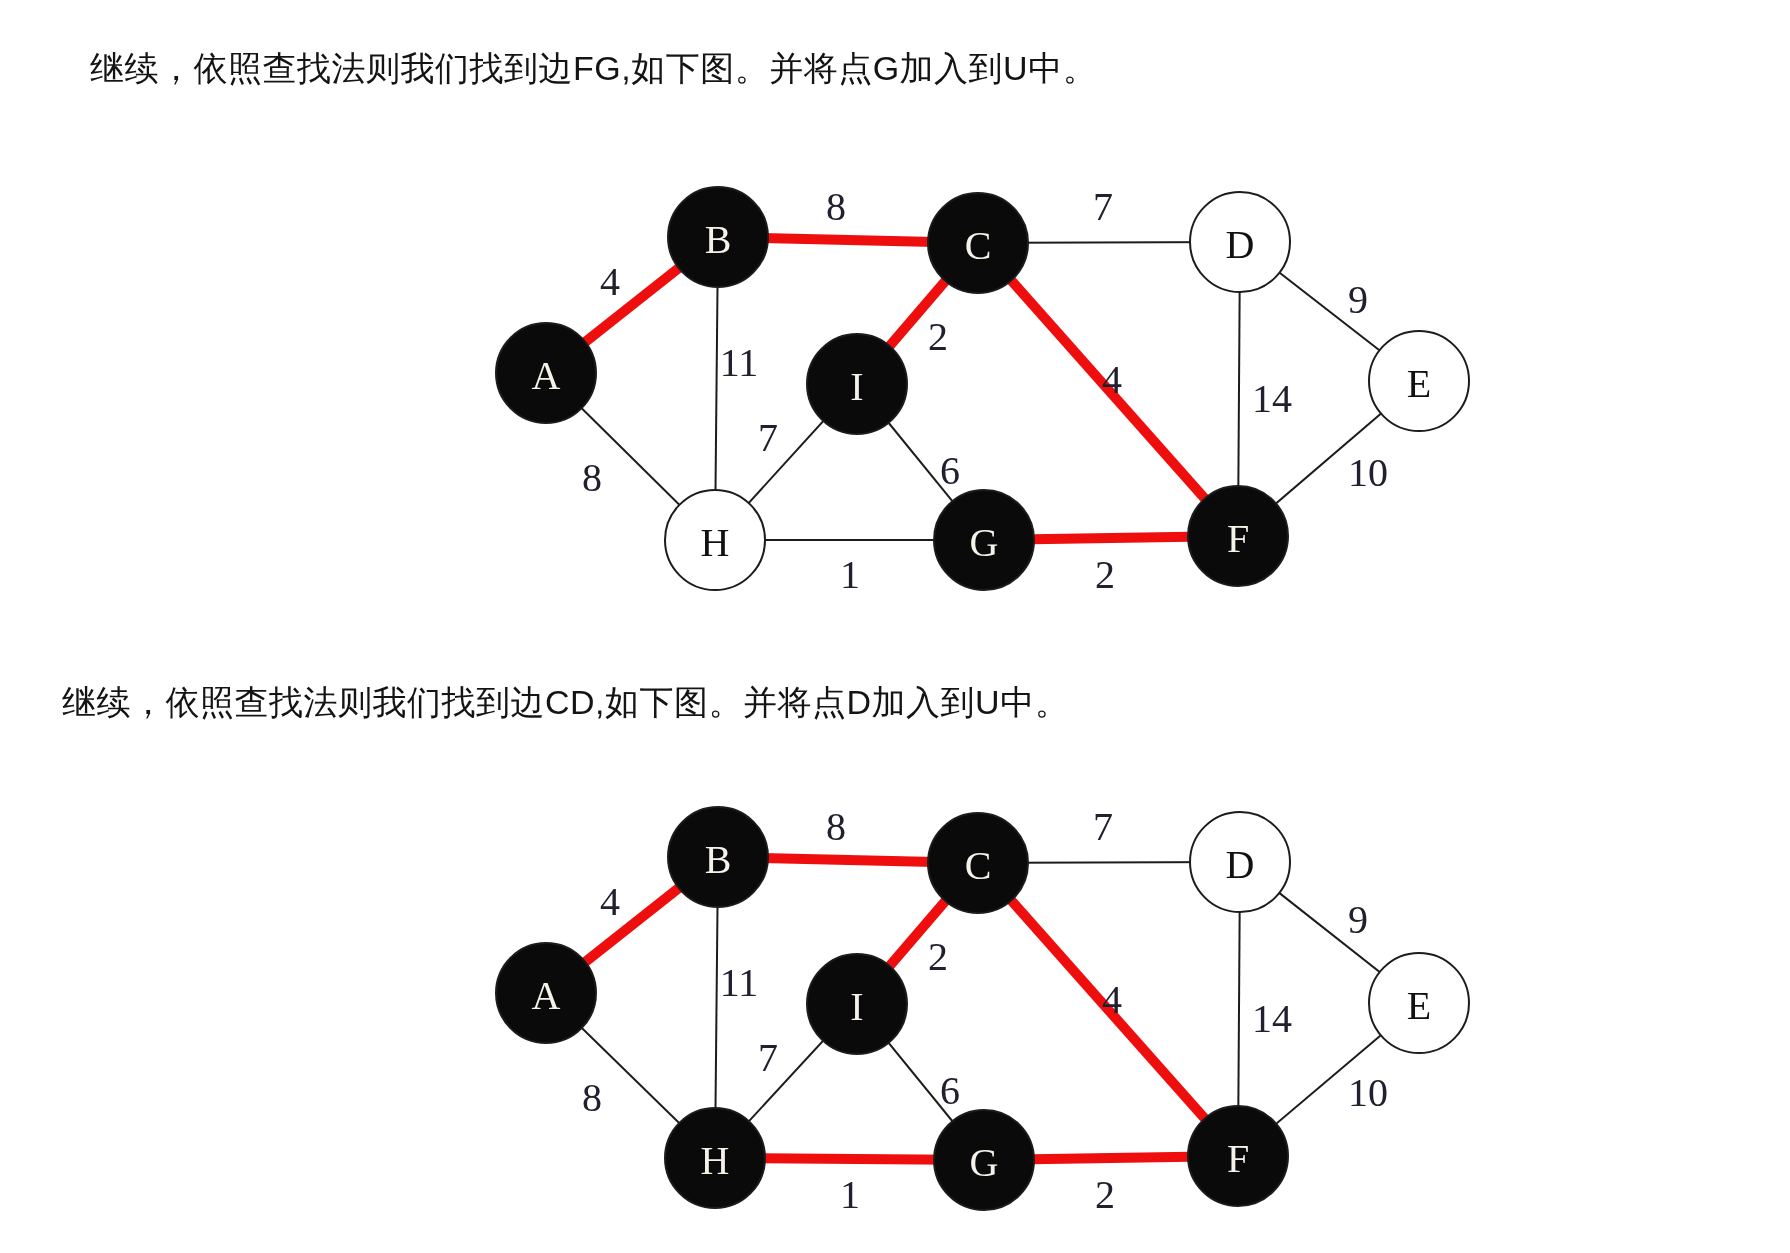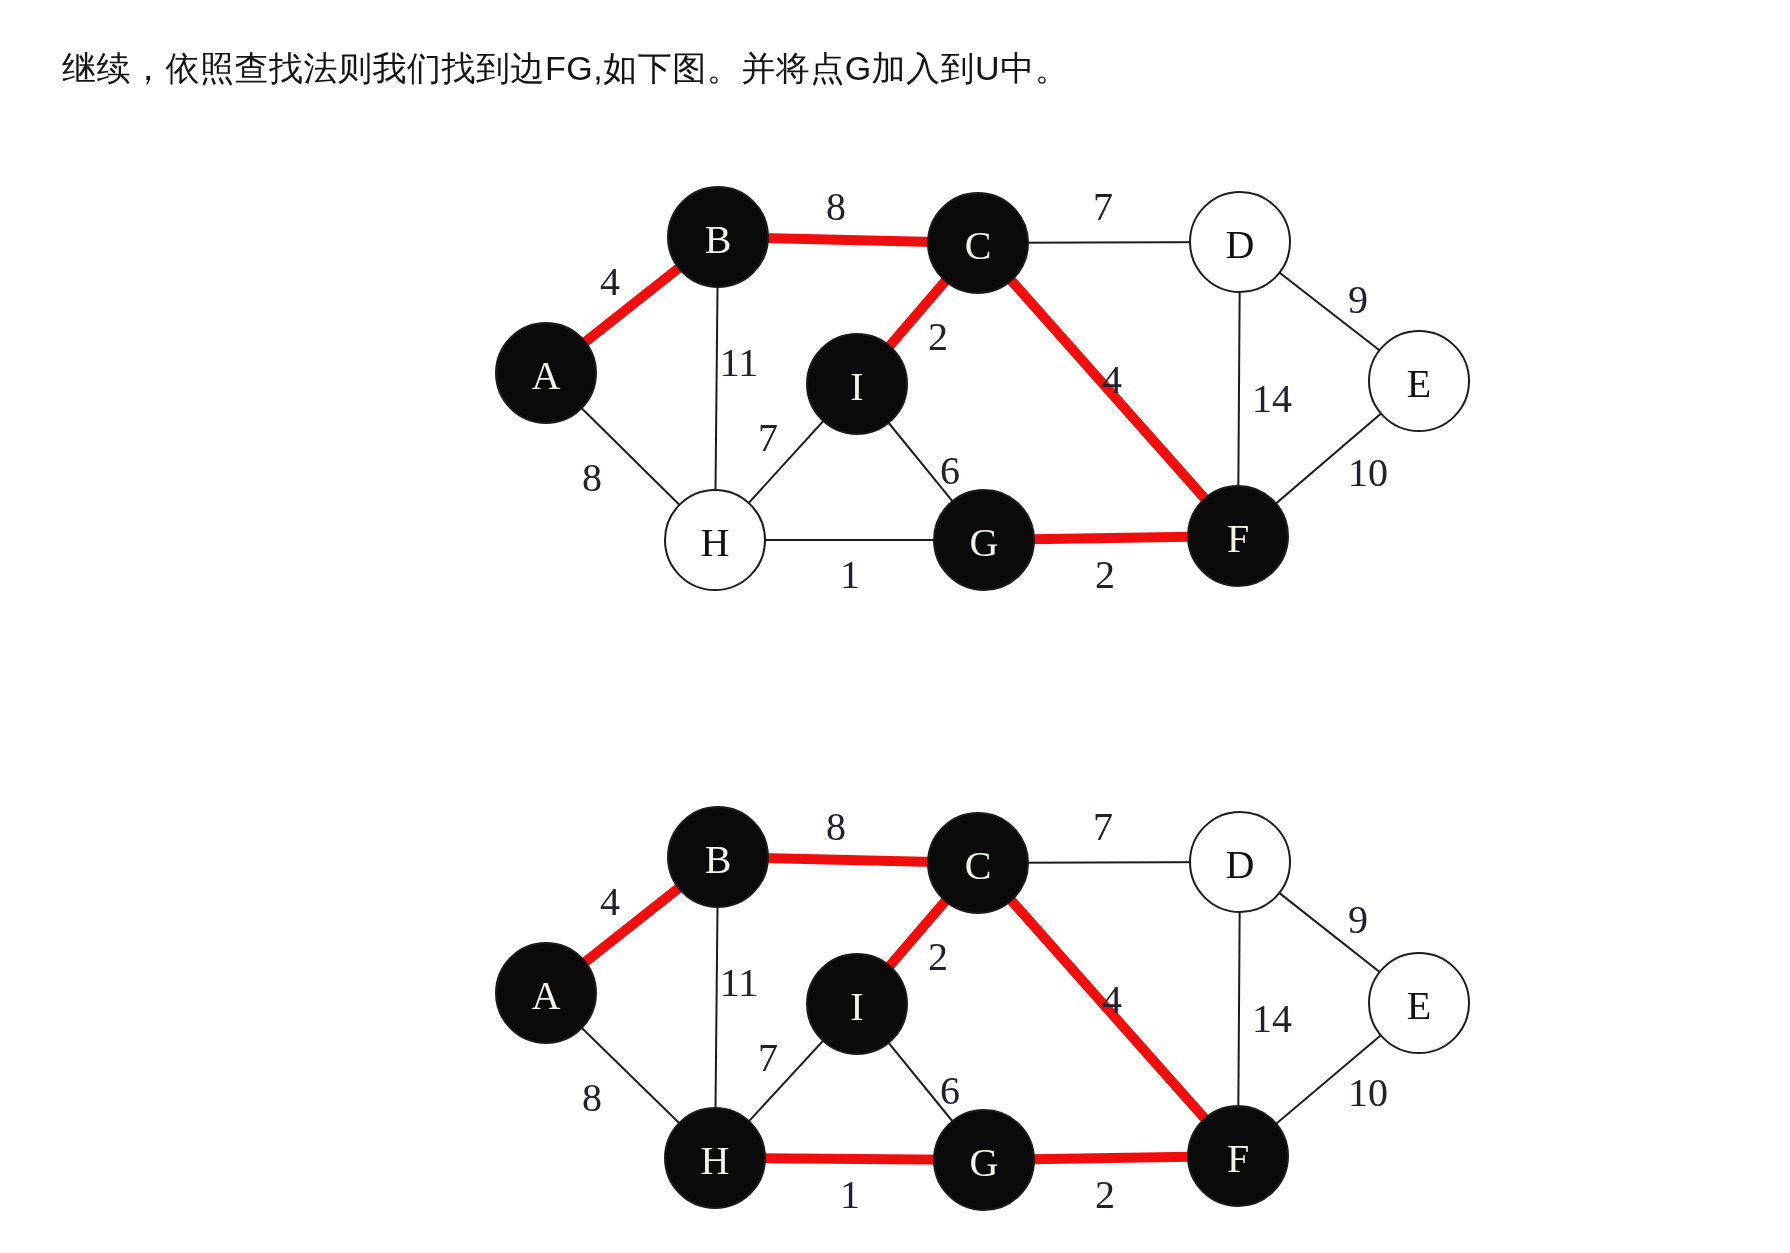--- a/index.html
+++ b/index.html
@@ -17,21 +17,21 @@
   }
   .para {
     position: absolute;
     left: 62px;
     font-size: 34px;
     line-height: 44px;
     color: #141414;
     letter-spacing: 0.5px;
     white-space: nowrap;
   }
-  #para1 { top: 46px; }
+  #para1 { top: 46px; margin-left: 28px; }
   #para2 { top: 680px; }
   svg.diagram {
     position: absolute;
     left: 0;
     top: 0;
   }
   .node-letter {
     font-family: "Liberation Serif", "DejaVu Serif", serif;
     font-size: 40px;
   }
@@ -40,20 +40,21 @@
     font-size: 40px;
   }
 </style>
 </head>
 <body>
 
 <div class="page">
 
   <div id="para1" class="para">继续，依照查找法则我们找到边FG,如下图。并将点G加入到U中。</div>
 
+  <div id="para2" class="para">继续，依照查找法则我们找到边CD,如下图。并将点D加入到U中。</div>
 
   <svg class="diagram" id="diagram-canvas" width="1790" height="1253" viewBox="0 0 1790 1253">
       <g>
         <line x1="978" y1="243" x2="1240" y2="242" stroke="#1c1c1c" stroke-width="2"></line>
         <line x1="1240" y1="242" x2="1419" y2="381" stroke="#1c1c1c" stroke-width="2"></line>
         <line x1="718" y1="237" x2="715" y2="540" stroke="#1c1c1c" stroke-width="2"></line>
         <line x1="546" y1="373" x2="715" y2="540" stroke="#1c1c1c" stroke-width="2"></line>
         <line x1="857" y1="384" x2="715" y2="540" stroke="#1c1c1c" stroke-width="2"></line>
         <line x1="857" y1="384" x2="984" y2="540" stroke="#1c1c1c" stroke-width="2"></line>
         <line x1="1240" y1="242" x2="1238" y2="536" stroke="#1c1c1c" stroke-width="2"></line>

